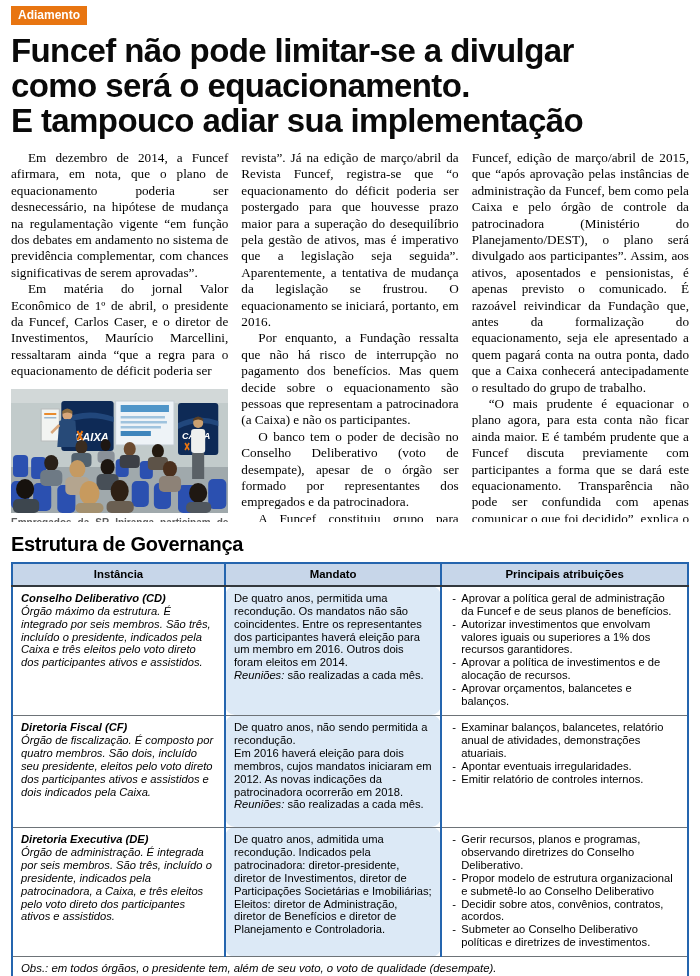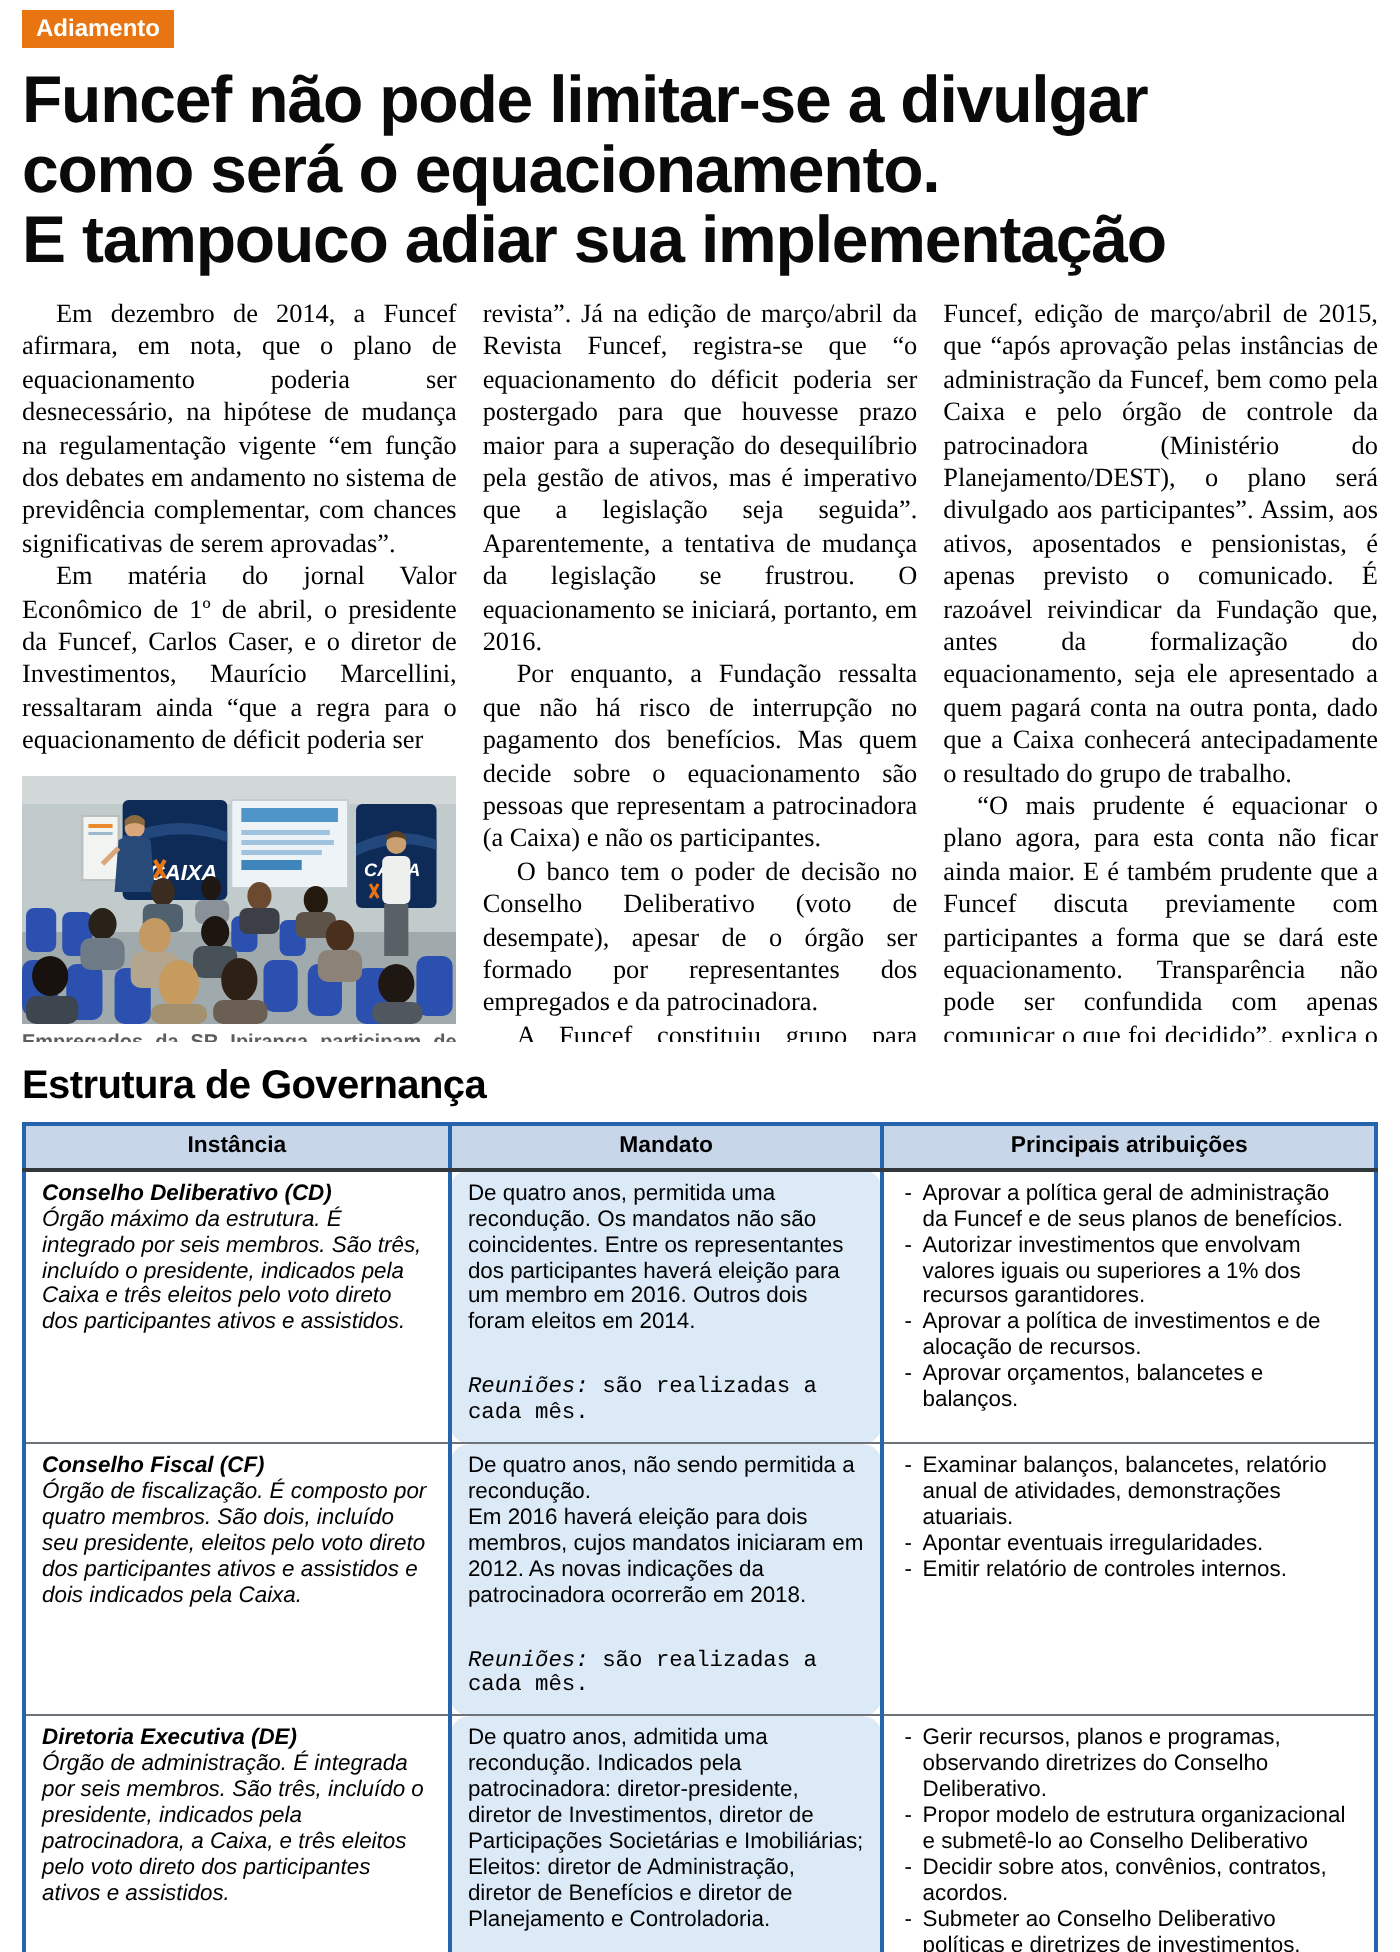--- a/index.html
+++ b/index.html
@@ -27,21 +27,21 @@
   table.gov{width:100%;margin-top:6px;border-collapse:collapse;border:2px solid var(--tableBorder);
             font-size:11.2px;line-height:12.9px;}
   table.gov th{background:var(--headerBg);text-align:center;font-size:11.4px;
                padding:4px 8px;border-bottom:2px solid #33383d;border-left:2px solid var(--tableBorder);}
   table.gov th:first-child{border-left:none;}
   table.gov td{vertical-align:top;padding:5px 8px 7px 8px;border-top:1.5px solid var(--rowLine);
                border-left:2px solid var(--tableBorder);background:#fff;}
   table.gov td:first-child{border-left:none;font-style:italic;}
   table.gov td.blue{background:var(--cellBlue);border-radius:10px;}
   .cell-title{font-weight:bold;}
-  .reunioes{margin-top:20px;font-family:Liberation Mono, monospace;}
+  .reunioes{margin-top:0;}
   .reunioes .lbl{font-style:italic;}
   .attr-item{position:relative;padding-left:11px;}
   .attr-item::before{content:"-";position:absolute;left:2px;top:0;}
   td.obs-cell{font-style:italic;font-size:11.4px;padding:3px 8px 4px 8px;background:#fff;}
   .col-w1{width:31.5%;} .col-w2{width:32%;} .col-w3{width:36.5%;}
   tr.r1 td{height:110px;} tr.r2 td{height:112px;} tr.r3 td{height:120px;}
 </style>
 </head>
 <body>
 
@@ -216,21 +216,21 @@
         </td>
         <td>
           <div class="attr-item">Aprovar a política geral de administração da Funcef e de seus planos de benefícios.</div>
           <div class="attr-item">Autorizar investimentos que envolvam valores iguais ou superiores a 1% dos recursos garantidores.</div>
           <div class="attr-item">Aprovar a política de investimentos e de alocação de recursos.</div>
           <div class="attr-item">Aprovar orçamentos, balancetes e balanços.</div>
         </td>
       </tr>
       <tr class="r2">
         <td>
-          <div class="cell-title">Conselho Fiscal (CF)</div>
+          <div class="cell-title">Diretoria Fiscal (CF)</div>
           <div>Órgão de fiscalização. É composto por quatro membros. São dois, incluído seu presidente, eleitos pelo voto direto dos participantes ativos e assistidos e dois indicados pela Caixa.</div>
         </td>
         <td class="blue">
           <div>De quatro anos, não sendo permitida a recondução.</div>
           <div>Em 2016 haverá eleição para dois membros, cujos mandatos iniciaram em 2012. As novas indicações da patrocinadora ocorrerão em 2018.</div>
           <div class="reunioes">
             <span class="lbl">Reuniões:</span><span> são realizadas a cada mês.</span>
           </div>
         </td>
         <td>

